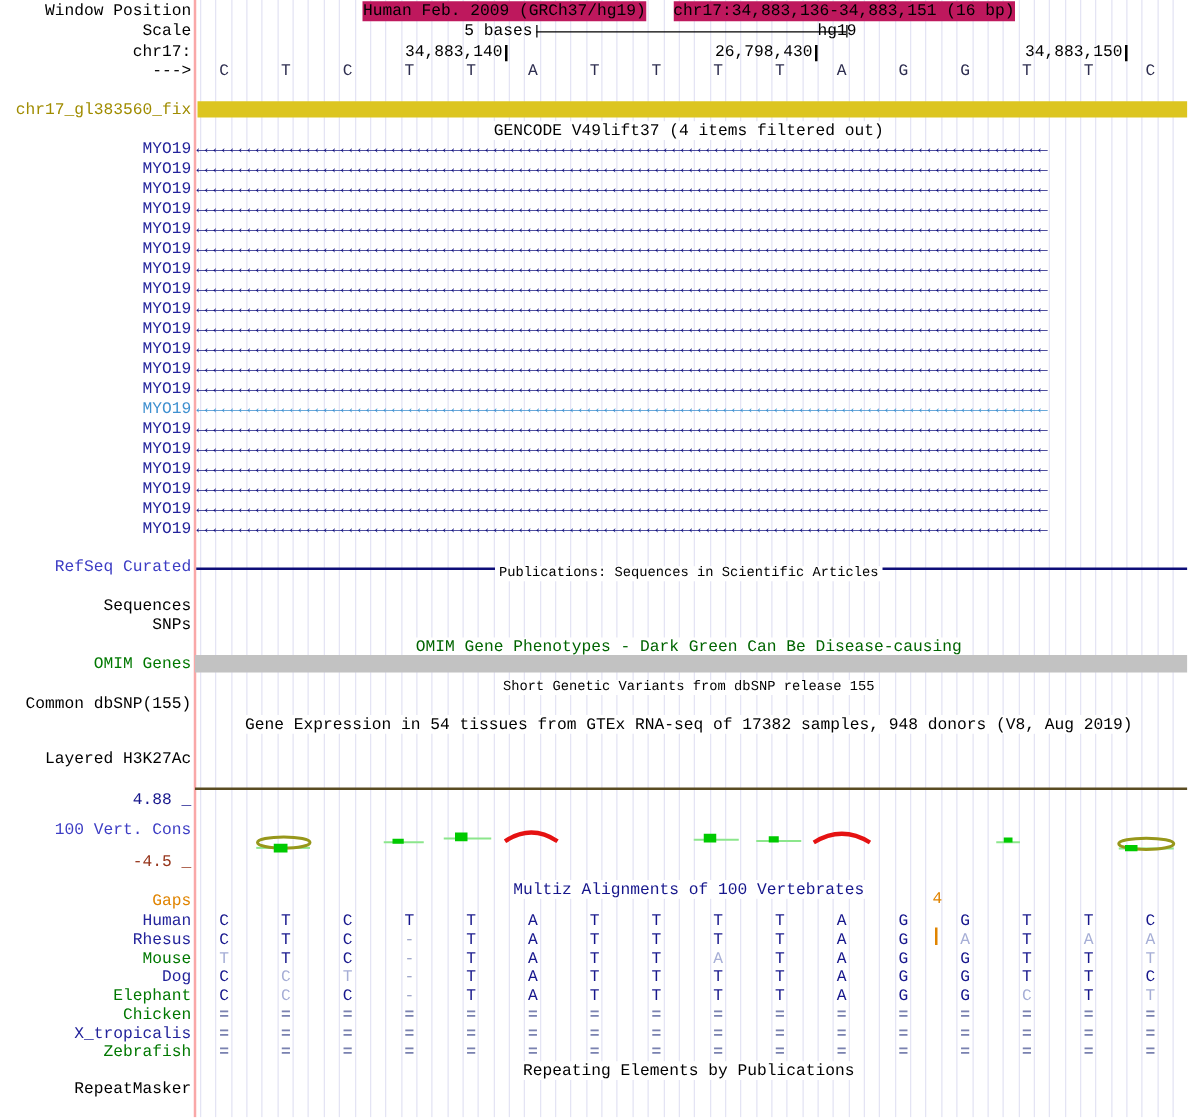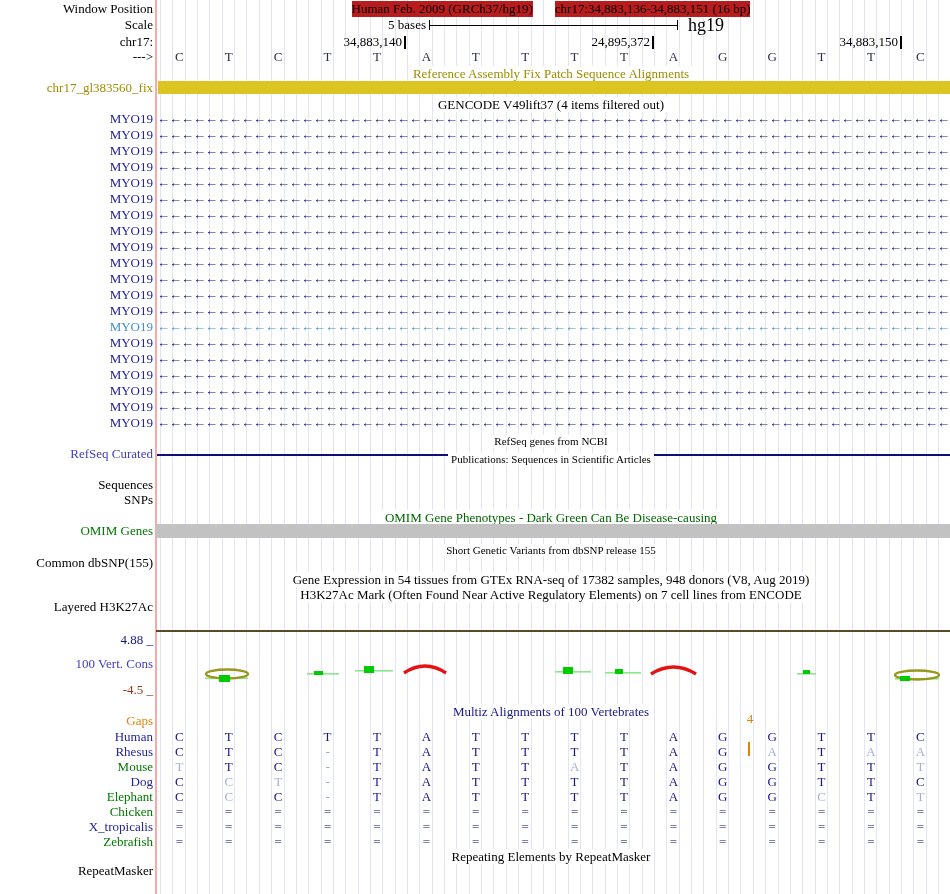--- a/index.html
+++ b/index.html
@@ -1,17 +1,17 @@
 <!DOCTYPE html>
 <html><head>
 <meta charset="utf-8">
 <style>
   html,body{margin:0;padding:0;background:#fff;}
   .screen{position:relative;width:950px;height:894px;background:#fff;
-          font-family:Liberation Serif, serif;overflow:hidden;}
+          font-family:Liberation Mono, monospace;overflow:hidden;}
   .lbl{position:absolute;left:0;width:153px;text-align:right;font-size:13px;
        line-height:16px;color:#000;white-space:nowrap;}
   .title{position:absolute;left:156px;width:790px;text-align:center;font-size:13px;
          line-height:16px;color:#000;white-space:nowrap;}
   .title>span{background:#fff;padding:0 3px;}
   .small{font-size:11px;}
   .gridline{position:absolute;top:0;width:1px;height:894px;background:#E4E4F4;}
   .pinkline{position:absolute;top:0;left:155px;width:2px;height:894px;background:#F9A8A8;}
   .navy{color:#23239B;}.navy2{color:#16168C;}.green{color:#007800;}
   .blue{color:#3D3DC4;}.olive{color:#A08C00;}.dkgreen{color:#006400;}
@@ -28,21 +28,21 @@
   .seq-cell{position:absolute;width:50px;text-align:center;font-size:13px;line-height:16px;color:#2E2E50;}
   .mz-cell{position:absolute;width:50px;text-align:center;font-size:13px;line-height:15px;}
   .d{color:#16168C;}
   .l{color:#A6AED6;}
   .g{color:#9BA2C8;}
   .e{color:#7A82B0;font-weight:bold;}
   .ruler-num{position:absolute;width:110px;text-align:right;font-size:13px;line-height:14px;color:#000;}
   .ruler-tick{position:absolute;width:2px;height:13px;background:#000;}
   .hdr-center{position:absolute;left:156px;top:1px;width:790px;display:flex;
               justify-content:center;gap:22px;font-size:13px;line-height:16px;color:#000;}
-  .hdr-center span{background:#b91c1c;white-space:nowrap;}
+  .hdr-center span{background:#be185d;white-space:nowrap;}
   .scale-line{position:absolute;left:429px;top:25px;width:248px;height:1px;background:#000;}
   .scale-tick{position:absolute;top:20px;width:1px;height:10px;background:#000;}
   .insert-bar{position:absolute;left:748px;top:742px;width:2px;height:14px;background:#E08400;}
   .insert-num{position:absolute;left:742px;top:712px;width:16px;text-align:center;
               font-size:13px;line-height:14px;color:#E08400;}
   .cons-svg{position:absolute;left:155px;top:650px;}
 </style>
 </head>
 <body>
 
@@ -120,27 +120,27 @@
   <div class="hdr-center">
     <span>Human Feb. 2009 (GRCh37/hg19)</span>
     <span>chr17:34,883,136-34,883,151 (16 bp)</span>
   </div>
 
   <div class="lbl" style="top:17px">Scale</div>
   <div style="position:absolute;left:300px;top:17px;width:126px;text-align:right;font-size:13px;line-height:16px">5 bases</div>
   <div class="scale-line"></div>
   <div class="scale-tick" style="left:429px"></div>
   <div class="scale-tick" style="left:677px"></div>
-  <div style="position:absolute;left:688px;top:17px;font-size:18px;line-height:16px">hg19</div>
+  <div style="position:absolute;left:654px;top:17px;font-size:13px;line-height:16px">hg19</div>
 
   <div class="lbl" style="top:34px">chr17:</div>
   <div id="ruler">
       <div class="ruler-num" style="left: 292px; top: 35px;">34,883,140</div>
       <div class="ruler-tick" style="left: 404px; top: 36px;"></div>
-      <div class="ruler-num" style="left: 540px; top: 35px;">24,895,372</div>
+      <div class="ruler-num" style="left: 540px; top: 35px;">26,798,430</div>
       <div class="ruler-tick" style="left: 652px; top: 36px;"></div>
       <div class="ruler-num" style="left: 788px; top: 35px;">34,883,150</div>
       <div class="ruler-tick" style="left: 900px; top: 36px;"></div>
     </div>
 
   <div class="lbl" style="top:49px">---&gt;</div>
   <div id="refseq-row">
       <div class="seq-cell" style="left: 154.7px; top: 49px; width: 49.4px;">C</div>
       <div class="seq-cell" style="left: 204.1px; top: 49px; width: 49.4px;">T</div>
       <div class="seq-cell" style="left: 253.5px; top: 49px; width: 49.4px;">C</div>
@@ -152,22 +152,20 @@
       <div class="seq-cell" style="left: 549.9px; top: 49px; width: 49.4px;">T</div>
       <div class="seq-cell" style="left: 599.3px; top: 49px; width: 49.4px;">T</div>
       <div class="seq-cell" style="left: 648.7px; top: 49px; width: 49.4px;">A</div>
       <div class="seq-cell" style="left: 698.1px; top: 49px; width: 49.4px;">G</div>
       <div class="seq-cell" style="left: 747.5px; top: 49px; width: 49.4px;">G</div>
       <div class="seq-cell" style="left: 796.9px; top: 49px; width: 49.4px;">T</div>
       <div class="seq-cell" style="left: 846.3px; top: 49px; width: 49.4px;">T</div>
       <div class="seq-cell" style="left: 895.7px; top: 49px; width: 49.4px;">C</div>
     </div>
 
-  <div class="title olive" style="top:66px">
-    <span>Reference Assembly Fix Patch Sequence Alignments</span></div>
   <div class="lbl olive" style="top:80px">chr17_gl383560_fix</div>
   <div class="bar-yellow"></div>
 
   <div class="title" style="top:97px">
     <span>GENCODE V49lift37 (4 items filtered out)</span></div>
   <div id="gencode-rows">
       <div class="lbl gene-label" style="top: 111px;">MYO19</div>
       <div class="gene-row" style="top: 111px;">←←←←←←←←←←←←←←←←←←←←←←←←←←←←←←←←←←←←←←←←←←←←←←←←←←←←←←←←←←←←←←←←←←←←←←←←←←←←←←←←←←←←←←←←←←←←←←←←←←←←</div>
       <div class="lbl gene-label" style="top: 127px;">MYO19</div>
       <div class="gene-row" style="top: 127px;">←←←←←←←←←←←←←←←←←←←←←←←←←←←←←←←←←←←←←←←←←←←←←←←←←←←←←←←←←←←←←←←←←←←←←←←←←←←←←←←←←←←←←←←←←←←←←←←←←←←←</div>
@@ -202,43 +200,39 @@
       <div class="lbl gene-label" style="top: 367px;">MYO19</div>
       <div class="gene-row" style="top: 367px;">←←←←←←←←←←←←←←←←←←←←←←←←←←←←←←←←←←←←←←←←←←←←←←←←←←←←←←←←←←←←←←←←←←←←←←←←←←←←←←←←←←←←←←←←←←←←←←←←←←←←</div>
       <div class="lbl gene-label" style="top: 383px;">MYO19</div>
       <div class="gene-row" style="top: 383px;">←←←←←←←←←←←←←←←←←←←←←←←←←←←←←←←←←←←←←←←←←←←←←←←←←←←←←←←←←←←←←←←←←←←←←←←←←←←←←←←←←←←←←←←←←←←←←←←←←←←←</div>
       <div class="lbl gene-label" style="top: 399px;">MYO19</div>
       <div class="gene-row" style="top: 399px;">←←←←←←←←←←←←←←←←←←←←←←←←←←←←←←←←←←←←←←←←←←←←←←←←←←←←←←←←←←←←←←←←←←←←←←←←←←←←←←←←←←←←←←←←←←←←←←←←←←←←</div>
       <div class="lbl gene-label" style="top: 415px;">MYO19</div>
       <div class="gene-row" style="top: 415px;">←←←←←←←←←←←←←←←←←←←←←←←←←←←←←←←←←←←←←←←←←←←←←←←←←←←←←←←←←←←←←←←←←←←←←←←←←←←←←←←←←←←←←←←←←←←←←←←←←←←←</div>
     </div>
 
-  <div class="title small" style="top:433px">
-    <span>RefSeq genes from NCBI</span></div>
   <div class="lbl blue" style="top:446px">RefSeq Curated</div>
   <div class="line-refseq"></div>
 
   <div class="title small" style="top:451px">
     <span>Publications: Sequences in Scientific Articles</span></div>
   <div class="lbl" style="top:477px">Sequences</div>
   <div class="lbl" style="top:492px">SNPs</div>
 
   <div class="title dkgreen" style="top:510px">
     <span>OMIM Gene Phenotypes - Dark Green Can Be Disease-causing</span></div>
   <div class="lbl green" style="top:523px">OMIM Genes</div>
   <div class="bar-gray"></div>
 
   <div class="title small" style="top:542px">
     <span>Short Genetic Variants from dbSNP release 155</span></div>
   <div class="lbl" style="top:555px">Common dbSNP(155)</div>
 
   <div class="title" style="top:572px">
     <span>Gene Expression in 54 tissues from GTEx RNA-seq of 17382 samples, 948 donors (V8, Aug 2019)</span></div>
-  <div class="title" style="top:587px">
-    <span>H3K27Ac Mark (Often Found Near Active Regulatory Elements) on 7 cell lines from ENCODE</span></div>
   <div class="lbl" style="top:599px">Layered H3K27Ac</div>
   <div class="line-h3k"></div>
 
   <div class="lbl navy2" style="top:632px">4.88 _</div>
   <div class="lbl blue" style="top:656px">100 Vert. Cons</div>
   <div class="lbl maroon" style="top:682px">-4.5 _</div>
   <svg id="cons-svg" class="cons-svg" width="795" height="48">
       <rect x="50" y="27.5" width="43" height="1.6" fill="#8CE68C"></rect>
       <ellipse cx="72" cy="24" rx="21" ry="4.5" fill="none" stroke="#97971B" stroke-width="2.4"></ellipse>
       <rect x="64" y="25" width="11" height="7" fill="#00CA00"></rect>
@@ -397,16 +391,16 @@
       <div class="mz-cell e" style="left: 599.3px; top: 834px; width: 49.4px;">=</div>
       <div class="mz-cell e" style="left: 648.7px; top: 834px; width: 49.4px;">=</div>
       <div class="mz-cell e" style="left: 698.1px; top: 834px; width: 49.4px;">=</div>
       <div class="mz-cell e" style="left: 747.5px; top: 834px; width: 49.4px;">=</div>
       <div class="mz-cell e" style="left: 796.9px; top: 834px; width: 49.4px;">=</div>
       <div class="mz-cell e" style="left: 846.3px; top: 834px; width: 49.4px;">=</div>
       <div class="mz-cell e" style="left: 895.7px; top: 834px; width: 49.4px;">=</div>
     </div>
 
   <div class="title" style="top:849px">
-    <span>Repeating Elements by RepeatMasker</span></div>
+    <span>Repeating Elements by Publications</span></div>
   <div class="lbl" style="top:863px">RepeatMasker</div>
 
 </div>
 
 </body></html>

